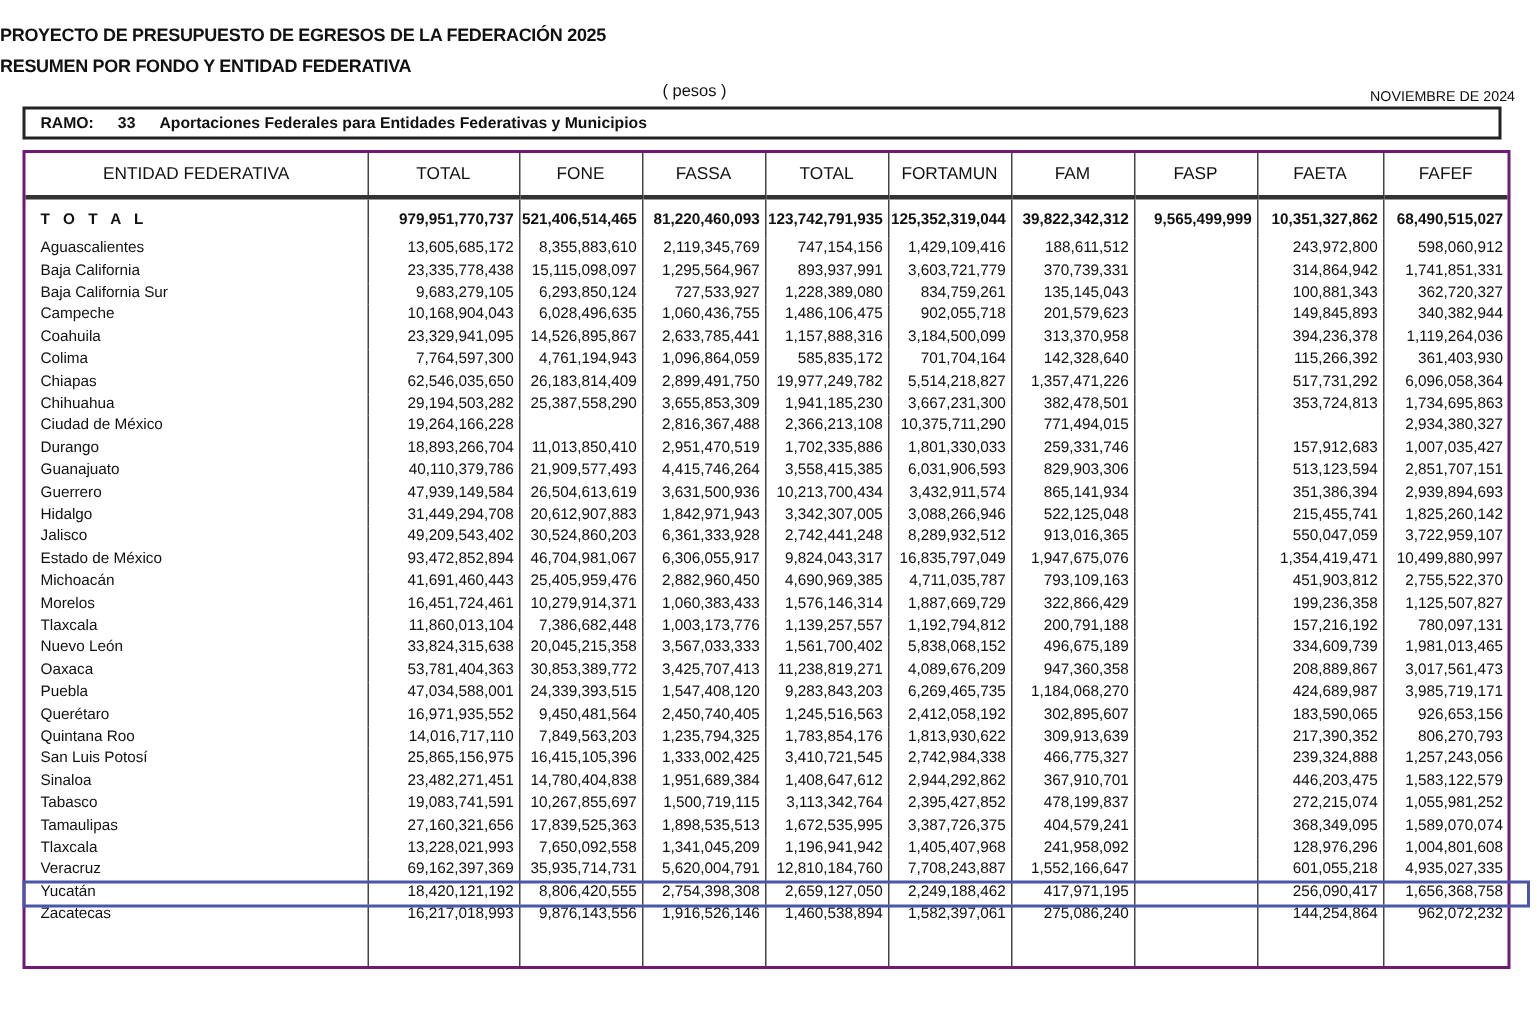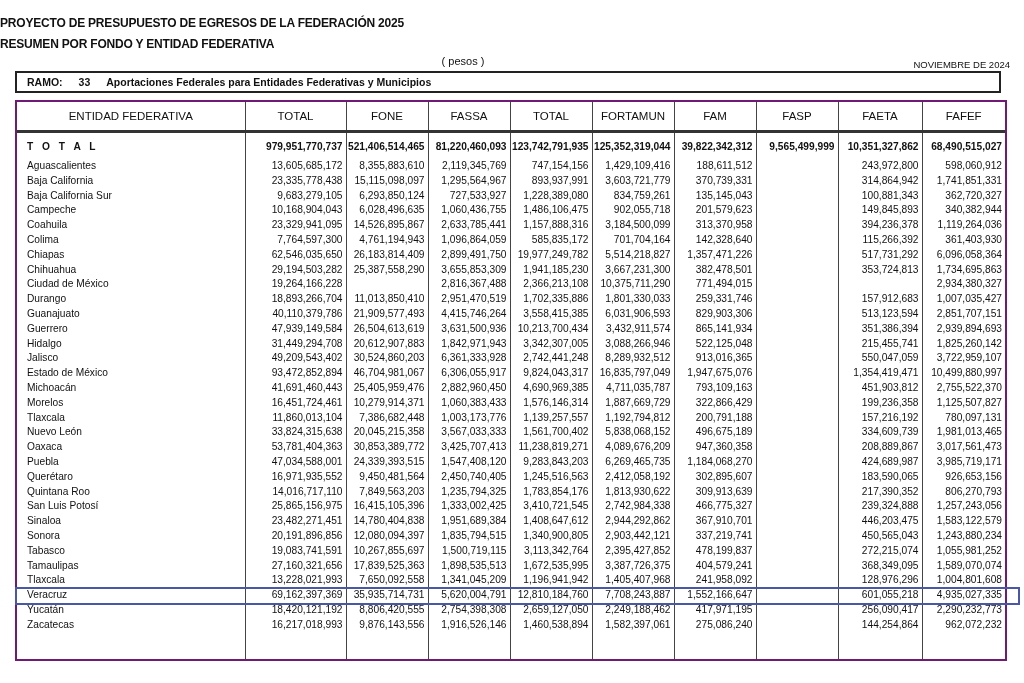--- a/index.html
+++ b/index.html
@@ -379,32 +379,20 @@
           <td>14,780,404,838</td>
           <td>1,951,689,384</td>
           <td>1,408,647,612</td>
           <td>2,944,292,862</td>
           <td>367,910,701</td>
           <td></td>
           <td>446,203,475</td>
           <td>1,583,122,579</td>
         </tr>
         <tr class="">
-          <td class="name">Sonora</td>
-          <td>20,191,896,856</td>
-          <td>12,080,094,397</td>
-          <td>1,835,794,515</td>
-          <td>1,340,900,805</td>
-          <td>2,903,442,121</td>
-          <td>337,219,741</td>
-          <td></td>
-          <td>450,565,043</td>
-          <td>1,243,880,234</td>
-        </tr>
-        <tr class="">
           <td class="name">Tabasco</td>
           <td>19,083,741,591</td>
           <td>10,267,855,697</td>
           <td>1,500,719,115</td>
           <td>3,113,342,764</td>
           <td>2,395,427,852</td>
           <td>478,199,837</td>
           <td></td>
           <td>272,215,074</td>
           <td>1,055,981,252</td>
@@ -448,21 +436,21 @@
         <tr class="">
           <td class="name">Yucatán</td>
           <td>18,420,121,192</td>
           <td>8,806,420,555</td>
           <td>2,754,398,308</td>
           <td>2,659,127,050</td>
           <td>2,249,188,462</td>
           <td>417,971,195</td>
           <td></td>
           <td>256,090,417</td>
-          <td>2,290,232,773</td>
+          <td>1,656,368,758</td>
         </tr>
         <tr class="">
           <td class="name">Zacatecas</td>
           <td>16,217,018,993</td>
           <td>9,876,143,556</td>
           <td>1,916,526,146</td>
           <td>1,460,538,894</td>
           <td>1,582,397,061</td>
           <td>275,086,240</td>
           <td></td>

